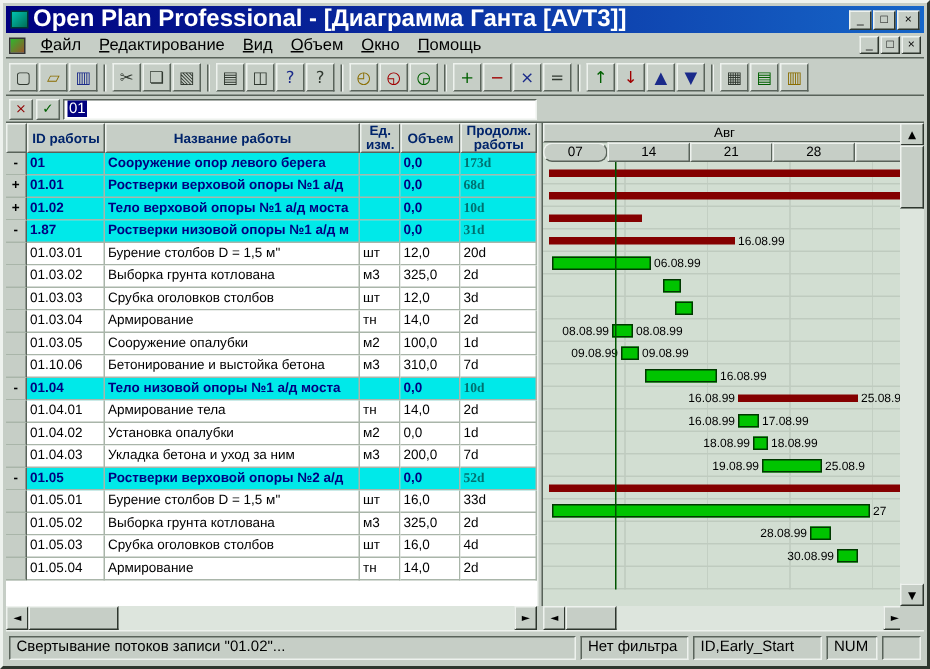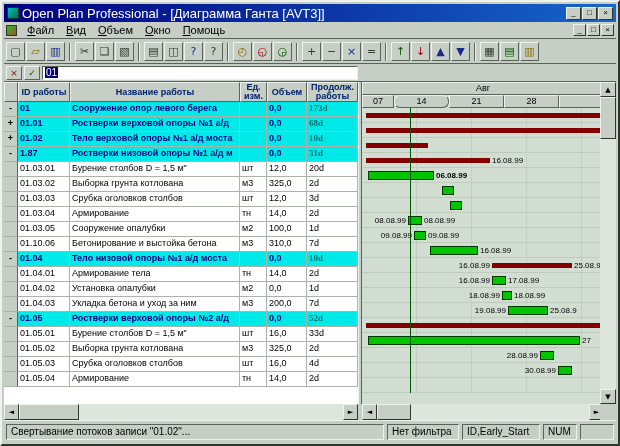--- a/index.html
+++ b/index.html
@@ -12,21 +12,21 @@
     position:relative;width:620px;height:446px;background:var(--silver);
     border:2px solid; border-color:var(--hi) var(--dk) var(--dk) var(--hi);
     font-family:"Liberation Sans",sans-serif; overflow:hidden; color:#000;
   }
   
   .titlebar{position:absolute;left:2px;top:2px;right:2px;height:18px;
     background:linear-gradient(90deg,#00007f,#1666c8);display:flex;align-items:center;
     padding:0 3px;gap:3px;}
   .app-icon{width:12px;height:12px;background:linear-gradient(135deg,#00c2b0,#006e56);
     border:1px solid #003830;flex:none;}
-  .title-text{color:#fff;font-size:13px;font-weight:normal;white-space:nowrap;overflow:hidden;flex:1;}
+  .title-text{color:#fff;font-size:16px;font-weight:bold;white-space:nowrap;overflow:hidden;flex:1;}
   .win-btns{display:flex;gap:1px;}
   .wbtn{width:15px;height:13px;background:var(--silver);border:1px solid;
     border-color:var(--hi) var(--dk) var(--dk) var(--hi);
     font-size:8px;line-height:10px;padding:0;font-family:"Liberation Sans",sans-serif;}
   .wbtn.small{width:13px;height:12px;}
   
   .menubar{position:absolute;left:2px;top:20px;right:2px;height:17px;display:flex;
     align-items:center;font-size:11px;padding:0 2px;gap:2px;border-bottom:1px solid var(--sh);}
   .mdi-icon{width:11px;height:11px;background:linear-gradient(135deg,#2db82d,#99552b);
     border:1px solid #333;flex:none;margin-right:2px;}
@@ -107,41 +107,42 @@
   .htrack{flex:1;position:relative;}
   .hthumb{position:absolute;top:0;left:0;height:16px;background:var(--silver);
     border:1px solid;border-color:var(--hi) var(--dk) var(--dk) var(--hi);}
   .hthumb.w60{width:60px;} .hthumb.w30{width:34px;}
   .scroll-corner{position:absolute;right:2px;bottom:24px;width:16px;height:16px;background:var(--silver);}
   
   .statusbar{position:absolute;left:2px;right:2px;bottom:2px;height:22px;display:flex;
     align-items:center;gap:3px;padding:0 2px;border-top:1px solid var(--hi);}
   .sb-panel{border:1px solid;border-color:var(--sh) var(--hi) var(--hi) var(--sh);height:16px;
     font-size:10px;line-height:14px;padding:0 4px;white-space:nowrap;overflow:hidden;}
-  .sb-p0{width:378px;} .sb-p1{width:72px;} .sb-p2{width:78px;} .sb-p3{width:34px;} .sb-p4{flex:1;}
+  .sb-p0{width:378px;} .sb-p1{width:72px;} .sb-p2{width:86px;} .sb-p3{width:34px;} .sb-p4{flex:1;}
 </style>
 </head>
 <body>
 
 <div class="app">
 
   <div class="titlebar">
     <span class="app-icon"></span>
     <span class="title-text">Open Plan Professional - [Диаграмма Ганта [AVT3]]</span>
     <span class="win-btns">
       <button class="wbtn">_</button>
       <button class="wbtn">□</button>
       <button class="wbtn">×</button>
     </span>
   </div>
 
   <div class="menubar">
     <span class="mdi-icon"></span>
     <span id="menu-items">
         <span class="menu-item">Файл</span>
+        <span class="menu-item">Редактирование</span>
         <span class="menu-item">Вид</span>
         <span class="menu-item">Объем</span>
         <span class="menu-item">Окно</span>
         <span class="menu-item">Помощь</span>
       </span>
     <span class="win-btns">
       <button class="wbtn small">_</button>
       <button class="wbtn small">□</button>
       <button class="wbtn small">×</button>
     </span>
@@ -399,43 +400,43 @@
       </div>
   </div>
 
   <div class="splitter"></div>
 
   <div class="gantt-pane">
     <div class="g-month">
       <div class="g-month-cell">Авг</div>
     </div>
     <div class="g-weeks" id="gweeks">
-        <div class="g-week" style="width: 32px;">07</div>
-        <div class="g-week" style="width: 55px; border-radius: 6px;">14</div>
+        <div class="g-week" style="width: 43px; border-radius: 6px;">07</div>
+        <div class="g-week" style="width: 55px;">14</div>
         <div class="g-week" style="width: 55px;">21</div>
         <div class="g-week" style="width: 55px;">28</div>
         <div class="g-week-fill"></div>
       </div>
     <div class="g-body" id="gbody">
         <div class="g-row">
           <div class="bar-s" style="left: 4px; width: 240px;"></div>
         </div>
         <div class="g-row">
           <div class="bar-s" style="left: 4px; width: 240px;"></div>
         </div>
         <div class="g-row">
           <div class="bar-s" style="left: 4px; width: 62px;"></div>
         </div>
         <div class="g-row">
           <div class="bar-s" style="left: 4px; width: 124px;"></div>
           <span class="bar-lbl" style="left: 130px;">16.08.99</span>
         </div>
         <div class="g-row">
           <div class="bar-t" style="left: 6px; width: 66px;"></div>
-          <span class="bar-lbl" style="left: 74px; font-weight: bold;">06.08.99</span>
+          <span class="bar-lbl" style="left: 74px;">06.08.99</span>
         </div>
         <div class="g-row">
           <div class="bar-t" style="left: 80px; width: 12px;"></div>
         </div>
         <div class="g-row">
           <div class="bar-t" style="left: 88px; width: 12px;"></div>
         </div>
         <div class="g-row">
           <span class="bar-lbl ll" style="left: 0px; width: 44px;">08.08.99</span>
           <div class="bar-t" style="left: 46px; width: 14px;"></div>

